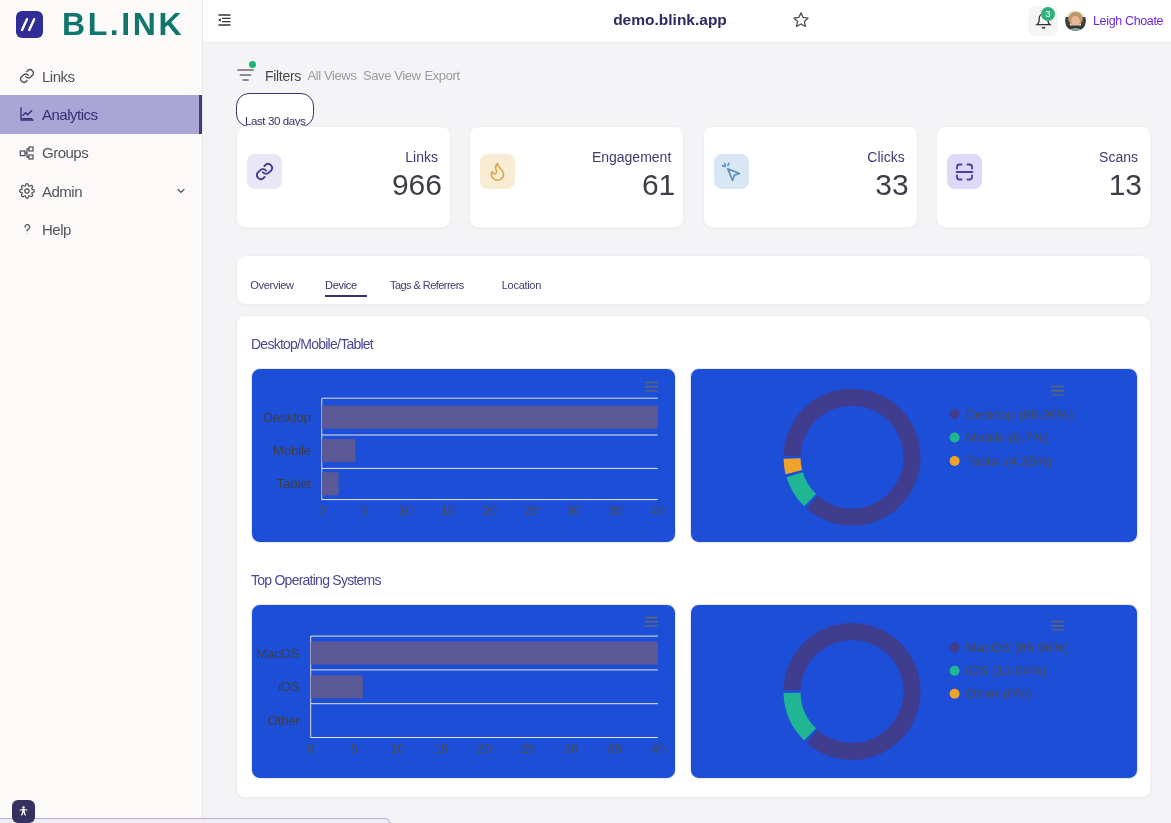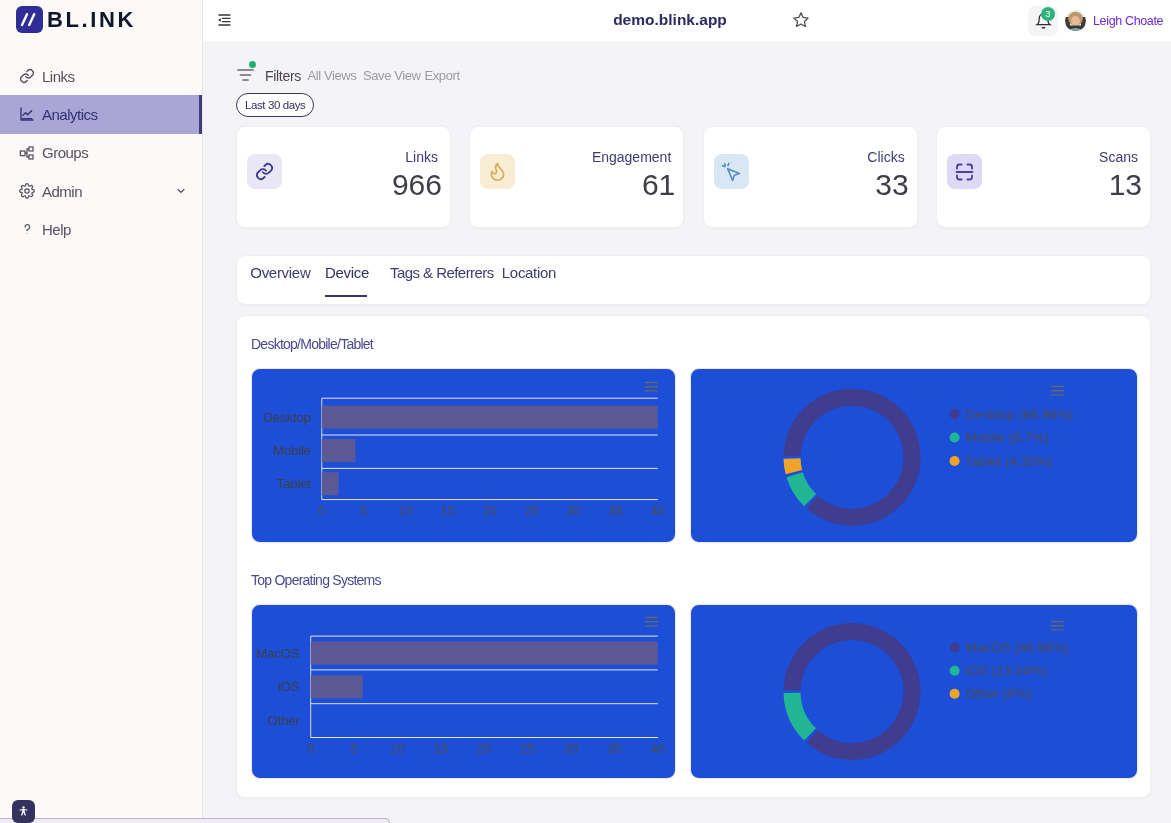--- a/index.html
+++ b/index.html
@@ -1,32 +1,32 @@
 <!DOCTYPE html>
 <html><head><meta charset="utf-8">
 <style>
 *{margin:0;padding:0;box-sizing:border-box}
 html,body{width:1171px;height:823px;overflow:hidden}
 body{font-family:"Liberation Sans",sans-serif;background:#f4f4f6;position:relative}
 .sidebar{position:absolute;left:0;top:0;width:203px;height:823px;background:#fbfaf8;border-right:1px solid #e7e6ea;z-index:5}
 .logo{position:absolute;left:16px;top:6px;display:flex;align-items:center}
-.logotext{font-size:22px;font-weight:bold;color:#0f172a;letter-spacing:2.6px;margin-left:4px}
+.logotext{font-size:32px;font-weight:bold;color:#0f766e;letter-spacing:2.6px;margin-left:19px}
 .nav{position:absolute;top:57px;left:0;width:100%}
 .navitem{height:38.3px;display:flex;align-items:center;color:#55525e;font-size:15px;letter-spacing:-0.5px}
 .navitem .ic{width:16px;height:16px;margin-left:19px;margin-right:7px;flex:none}
 .navitem.active{background:#a9a5d4;color:#343076;border-right:3px solid #403c7a}
 .topbar{position:absolute;left:203px;top:0;width:968px;height:43px;background:#fff;border-bottom:1px solid #ededf0;z-index:4}
 .tbtitle{position:absolute;left:367px;top:11px;width:200px;text-align:center;font-size:15.5px;font-weight:bold;color:#2d2a64}
 .card{position:absolute;background:#fff;border-radius:9px;border:1px solid #efeff2;box-shadow:0 1px 2px rgba(40,40,60,.04)}
 .statlabel{position:absolute;right:12px;top:22px;font-size:14px;color:#3e3b72}
 .statnum{position:absolute;right:8px;top:41px;font-size:30px;color:#3e3e48}
 .iconsq{position:absolute;left:10px;top:27px;width:35px;height:35px;border-radius:8px;display:flex;align-items:center;justify-content:center}
 .innercard{position:absolute;background:#1d4ed8;border:1px solid #e9e9ee;border-radius:9px}
 .sectitle{position:absolute;left:14px;font-size:14px;letter-spacing:-0.75px;color:#4b4792}
-.tab{position:absolute;top:8px;font-size:15px;color:#3e3c6e;letter-spacing:-0.3px;white-space:nowrap}
+.tab{position:absolute;top:23px;font-size:11px;color:#3e3c6e;letter-spacing:-0.3px;white-space:nowrap}
 </style></head>
 <body>
 
 <div class="sidebar">
   <div class="logo">
     <svg width="27" height="27" viewBox="0 0 27 27">
         <rect x="0" y="0" width="27" height="27" rx="6" fill="#302d97"></rect>
         <path d="M6 19 L11 8.2" stroke="#fff" stroke-width="2.4" stroke-linecap="round"></path>
         <path d="M13.2 19 L18.2 8.2" stroke="#fff" stroke-width="2.4" stroke-linecap="round"></path>
       </svg>
@@ -97,21 +97,21 @@
 </div>
 
 <svg style="position:absolute;left:237px;top:68px" width="20" height="14" viewBox="0 0 20 14" stroke="#8b8b94" stroke-width="1.8" stroke-linecap="round">
     <path d="M1 2h15M3.5 7h10M6 12h5"></path>
   </svg>
 <div style="position:absolute;left:249px;top:61px;width:7px;height:7px;border-radius:50%;background:#1cb173"></div>
 <div style="position:absolute;left:265px;top:68px;font-size:14px;color:#49434f;letter-spacing:-0.3px">Filters</div>
 <div style="position:absolute;left:307.5px;top:68px;font-size:13px;color:#9b9ba4;letter-spacing:-0.4px">All Views</div>
 <div style="position:absolute;left:363px;top:68px;font-size:13px;color:#9b9ba4;letter-spacing:-0.4px">Save View</div>
 <div style="position:absolute;left:424.5px;top:68px;font-size:13px;color:#9b9ba4;letter-spacing:-0.4px">Export</div>
-<div style="position:absolute;left:236px;top:93px;height:24px;padding:0 8px;border:1px solid #3a3666;border-radius:13px;font-size:11.5px;letter-spacing:-0.4px;color:#332f63;line-height:23px;background:#fff">Last 30 days</div>
+<div style="position:absolute;left:236px;top:93px;height:24px;padding:16px 8px;border:1px solid #3a3666;border-radius:13px;font-size:11.5px;letter-spacing:-0.4px;color:#332f63;line-height:23px;background:#fff">Last 30 days</div>
 
 <div class="card" style="left:236px;top:126px;width:215px;height:102px">
   <div class="iconsq" style="background:#e9e7f6">
       <svg width="19" height="19" viewBox="0 0 24 24" fill="none" stroke="#3f3c8f" stroke-width="2.4" stroke-linecap="round">
         <path d="M10 13a5 5 0 0 0 7.5.5l3-3a5 5 0 0 0-7-7l-1.7 1.7"></path>
         <path d="M14 11a5 5 0 0 0-7.5-.5l-3 3a5 5 0 0 0 7 7l1.7-1.7"></path>
       </svg>
     </div>
   <div class="statlabel">Links</div>
     <div class="statnum">966</div>

